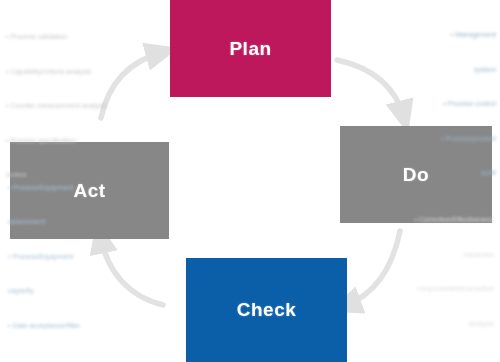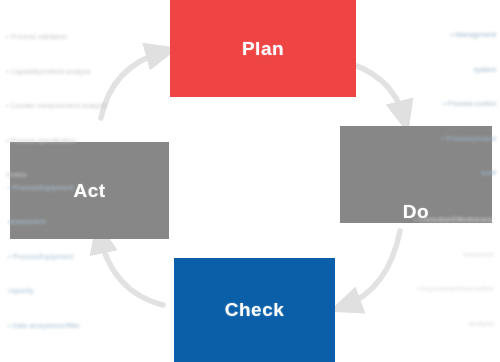--- a/index.html
+++ b/index.html
@@ -19,23 +19,23 @@
   .box{
     position:absolute;
     display:flex;align-items:center;justify-content:center;
     color:#ffffff;
     font-weight:bold;
     font-size:19px;
     letter-spacing:.5px;
     text-shadow:0 0 2px rgba(255,255,255,.35);
     filter:blur(.7px);
   }
-  .box-plan {left:170px; top:0px;   width:186px; height:97px;  background:#ef4444;}
-  .box-do   {left:340px; top:126px; width:152px; height:97px;  background:#878787;align-items:flex-end;}
-  .box-check{left:174px; top:258px; width:161px; height:104px; background:#0b5fa8;}
+  .box-plan {left:170px; top:0px;   width:161px; height:97px;  background:#be185d;}
+  .box-do   {left:340px; top:126px; width:152px; height:97px;  background:#878787;}
+  .box-check{left:186px; top:258px; width:161px; height:104px; background:#0b5fa8;}
   .box-act  {left:10px;  top:142px; width:159px; height:97px;  background:#878787;}
 
   
   .notes{
     position:absolute;
     font-size:7px;
     line-height:11.5px;
     filter:blur(1.5px);
     white-space:pre-wrap;
   }

